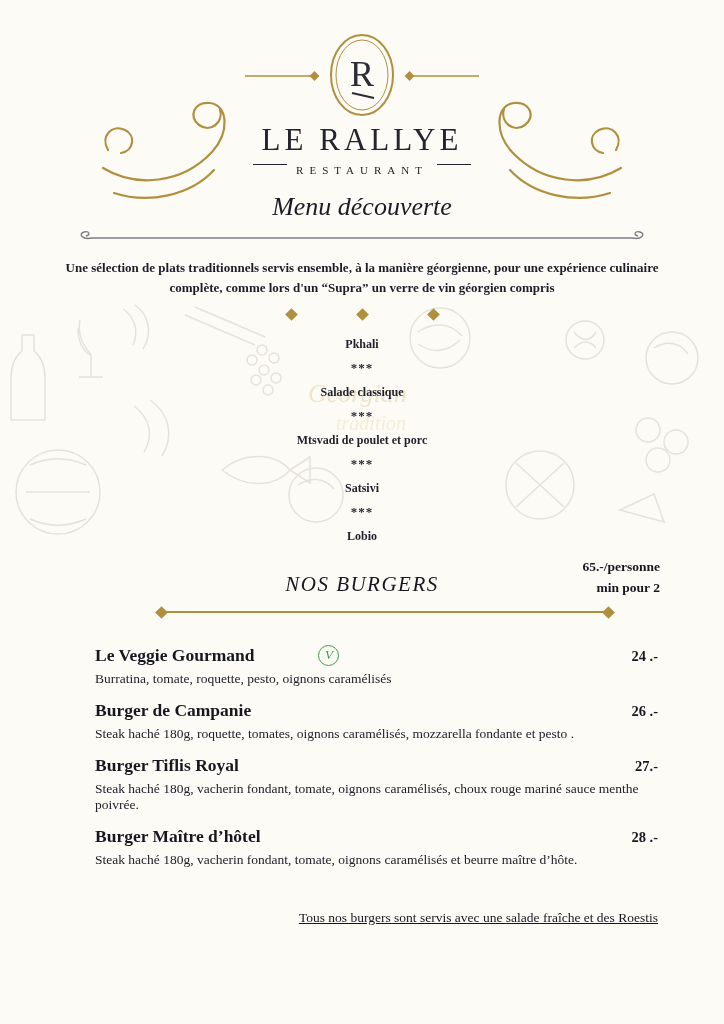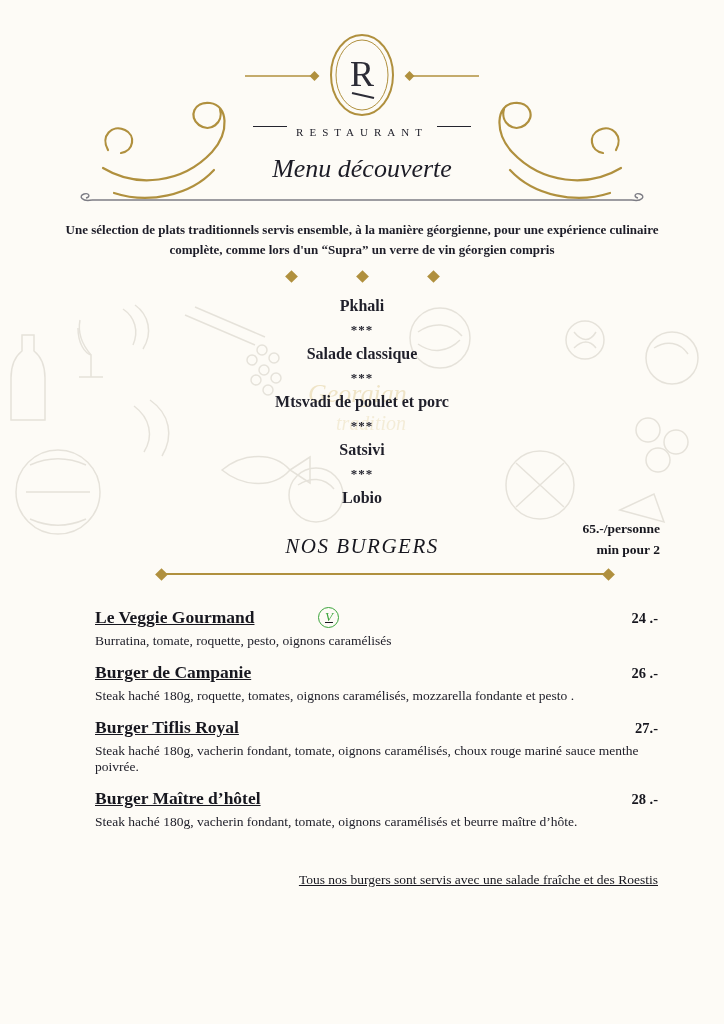--- a/index.html
+++ b/index.html
@@ -31,21 +31,21 @@
   .ornament-rule{display:block;margin:8px auto 0;}
   
   .intro{
     width:600px;margin:12px auto 0;text-align:center;
     font-weight:bold;font-size:13px;line-height:1.5;color:#1d1d28;
   }
   .diamond-row{display:flex;justify-content:center;gap:62px;margin-top:13px;}
   .diamond{width:9px;height:9px;background:#b0903e;transform:rotate(45deg);}
   
   .set-menu{margin-top:14px;text-align:center;}
-  .course{font-weight:bold;font-size:16px;line-height:22px;margin:2px 0;font-family:Liberation Serif, serif;}
+  .course{font-weight:bold;font-size:12px;line-height:22px;margin:2px 0;font-family:Liberation Serif, serif;}
   .sep{font-weight:bold;font-size:13px;line-height:22px;letter-spacing:1px;margin:2px 0;}
   
   .burgers-head{position:relative;margin-top:14px;height:44px;}
   .burgers-title{
     position:absolute;left:0;right:0;text-align:center;top:11px;
     font-style:italic;font-size:21px;letter-spacing:1.5px;color:#17171f;
   }
   .price-note{
     position:absolute;right:64px;top:-4px;text-align:right;
     font-weight:bold;font-size:13.5px;line-height:1.55;color:#17171f;
@@ -55,21 +55,21 @@
   }
   .gold-rule::before,.gold-rule::after{
     content:"";position:absolute;top:-3.5px;width:9px;height:9px;
     background:#b0903e;transform:rotate(45deg);
   }
   .gold-rule::before{left:-3px;}
   .gold-rule::after{right:-3px;}
   
   .burgers{margin-top:32px;padding:0 66px 0 95px;}
   .burger-row{display:flex;justify-content:space-between;align-items:flex-start;}
-  .burger-name{font-weight:bold;font-size:17.5px;color:#17171f;display:flex;align-items:flex-start;text-decoration:underline;}
+  .burger-name{font-weight:bold;font-size:17.5px;color:#17171f;display:flex;align-items:flex-start;}
   .burger-price{font-weight:bold;font-size:14.5px;color:#17171f;padding-top:3px;}
   .burger-desc{font-size:13.5px;margin:5px 0 13px;color:#21212b;}
   .veg-badge{
     display:inline-block;width:19px;height:19px;margin-left:64px;
     border:1.6px solid #3aa43a;border-radius:50%;
     color:#3aa43a;font-size:13px;line-height:18px;text-align:center;
     font-style:italic;font-weight:normal;
   }
   
   .footer-note{
@@ -138,20 +138,21 @@
         <line x1="8" y1="46" x2="78" y2="46" stroke="#b0903e" stroke-width="1.6"></line>
         <line x1="172" y1="46" x2="242" y2="46" stroke="#b0903e" stroke-width="1.6"></line>
         <rect x="74" y="42.5" width="7" height="7" transform="rotate(45 77.5 46)" fill="#b0903e"></rect>
         <rect x="169" y="42.5" width="7" height="7" transform="rotate(45 172.5 46)" fill="#b0903e"></rect>
         <ellipse cx="125" cy="45" rx="31" ry="40" stroke="#b0903e" stroke-width="2" fill="#fdfbf6"></ellipse>
         <ellipse cx="125" cy="45" rx="26" ry="35" stroke="#b0903e" stroke-width="1" fill="none"></ellipse>
         <text x="125" y="56" text-anchor="middle" font-family="Liberation Serif, serif" font-size="36" fill="#2c2c36">R</text>
         <line x1="115" y1="63" x2="137" y2="68" stroke="#2c2c36" stroke-width="2.2"></line>
       </svg>
 
+      <div class="restaurant-name">LE RALLYE</div>
 
       <div class="restaurant-sub">
         <span class="dash"></span>
         <span>RESTAURANT</span>
         <span class="dash"></span>
       </div>
 
       <div class="menu-title">Menu découverte</div>
 
       <svg class="ornament-rule" width="580" height="16" viewBox="0 0 580 16" fill="none" stroke="#7c7c84" stroke-width="1.4">

